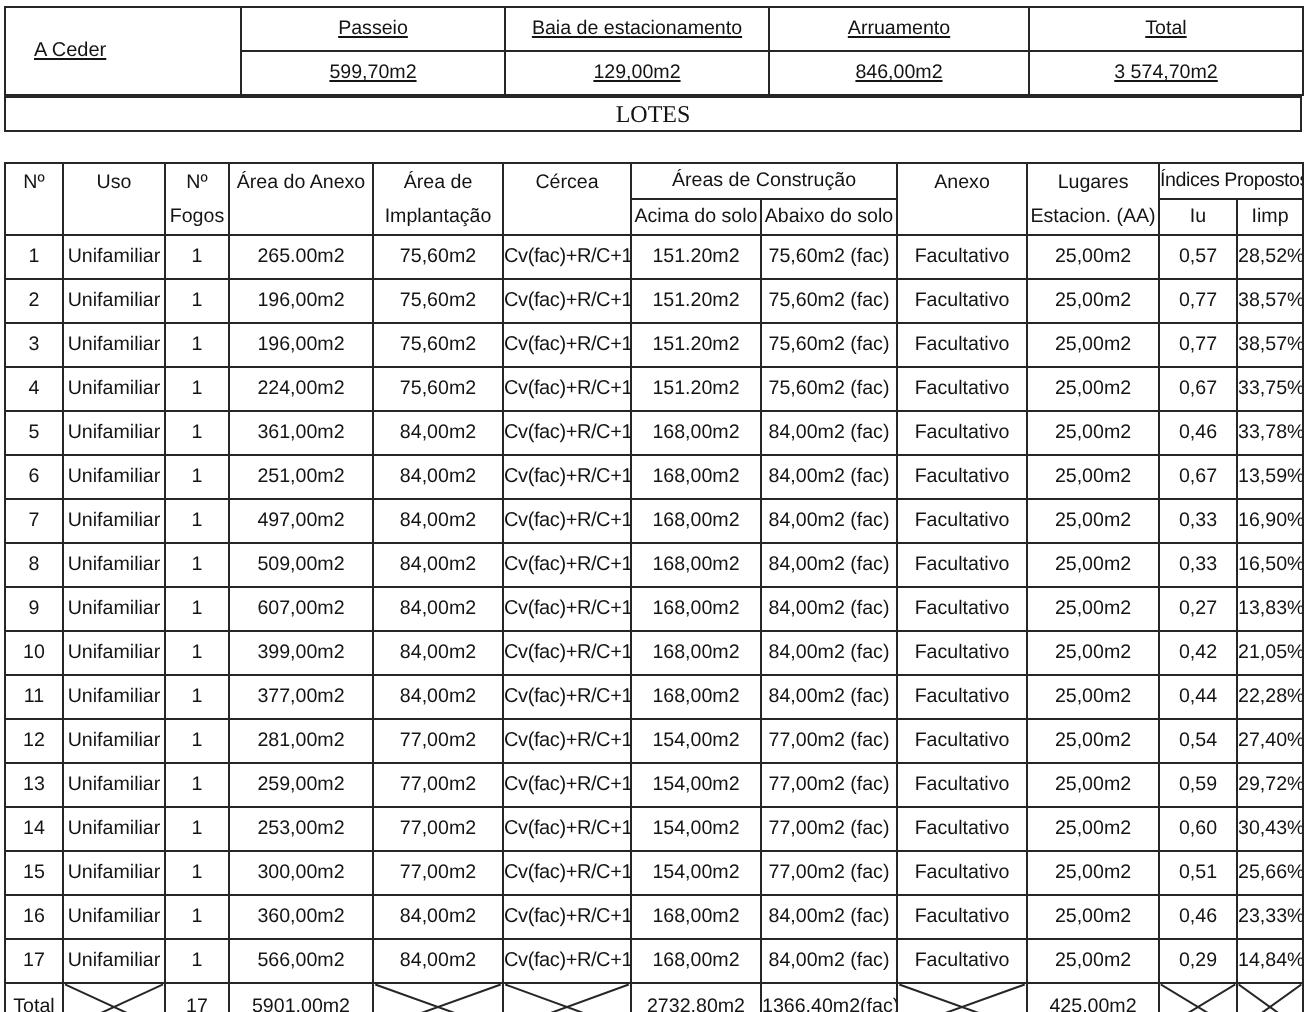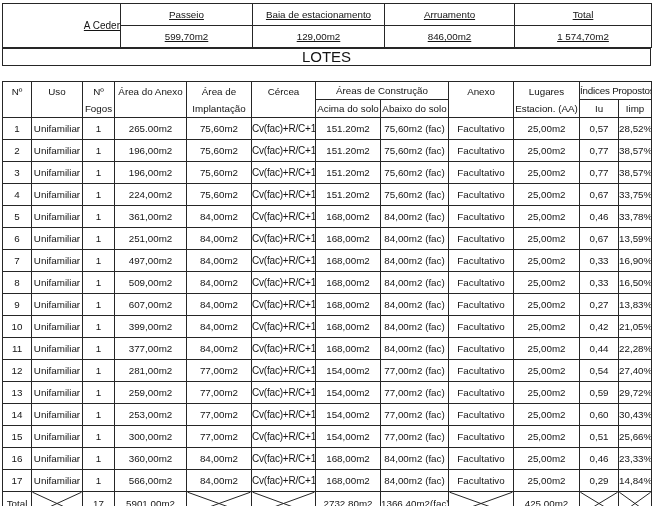--- a/index.html
+++ b/index.html
@@ -18,26 +18,26 @@
     text-align:center;
     vertical-align:middle;
     padding:0;
     font-size:9.8px;
     overflow:hidden;
     white-space:nowrap;
   }
   
   .ceded{position:absolute;top:3px;left:2px;width:649px;border:1.5px solid #262626;}
   .ceded td{height:21px;text-decoration:underline;}
-  .ceded .rowlabel{text-align:right;padding-left:14px;font-size:10px;margin-left:12px;}
+  .ceded .rowlabel{text-align:left;padding-left:14px;font-size:10px;margin-left:12px;}
   
   .lotes-band{
     position:absolute;top:48px;left:2px;width:647px;height:16px;
     border:1px solid #262626;
-    line-height:16px;text-align:center;font-size:15px;
+    line-height:16px;text-align:center;font-size:12px;font-family:Liberation Serif, serif;
   }
   
   .lots{position:absolute;top:81px;left:2px;width:649px;border:1.5px solid #262626;padding-left:44px;}
   .lots thead td{font-size:9.8px;}
   .lots thead .two-row{vertical-align:top;}
   .lots thead .l1{line-height:19px;height:19px;}
   .lots thead .l2{line-height:15px;height:16px;}
   .lots thead tr.sub td{height:17px;}
   .lots tbody td{height:21px;}
   .lots tbody td:nth-child(6){font-size:10px;letter-spacing:-0.2px;}
@@ -84,21 +84,21 @@
       <td rowspan="2" class="rowlabel">A Ceder</td>
       <td>Passeio</td>
       <td>Baia de estacionamento</td>
       <td>Arruamento</td>
       <td>Total</td>
     </tr>
     <tr>
       <td>599,70m2</td>
       <td>129,00m2</td>
       <td>846,00m2</td>
-      <td>1 574,70m2</td>
+      <td>3 574,70m2</td>
     </tr>
   </tbody>
     </table>
 
   <div class="lotes-band">LOTES</div>
 
   <table class="lots">
     <colgroup>
       <col style="width:29px">
         <col style="width:51px">

